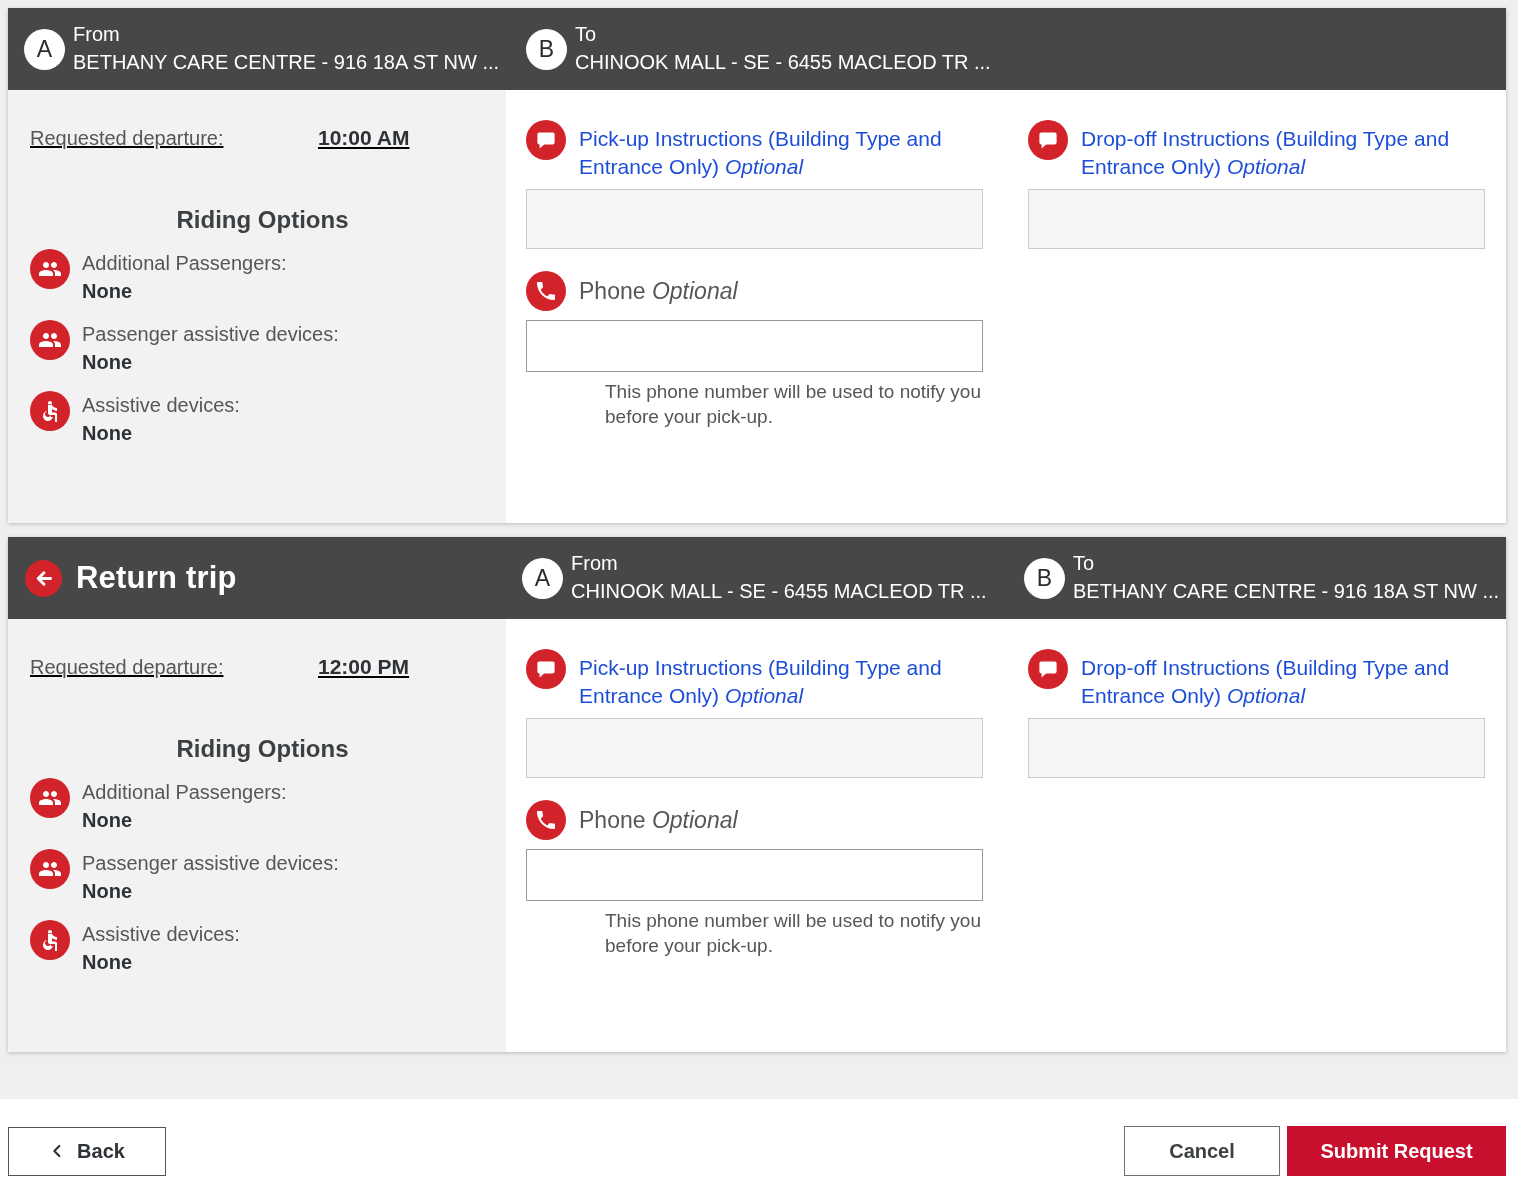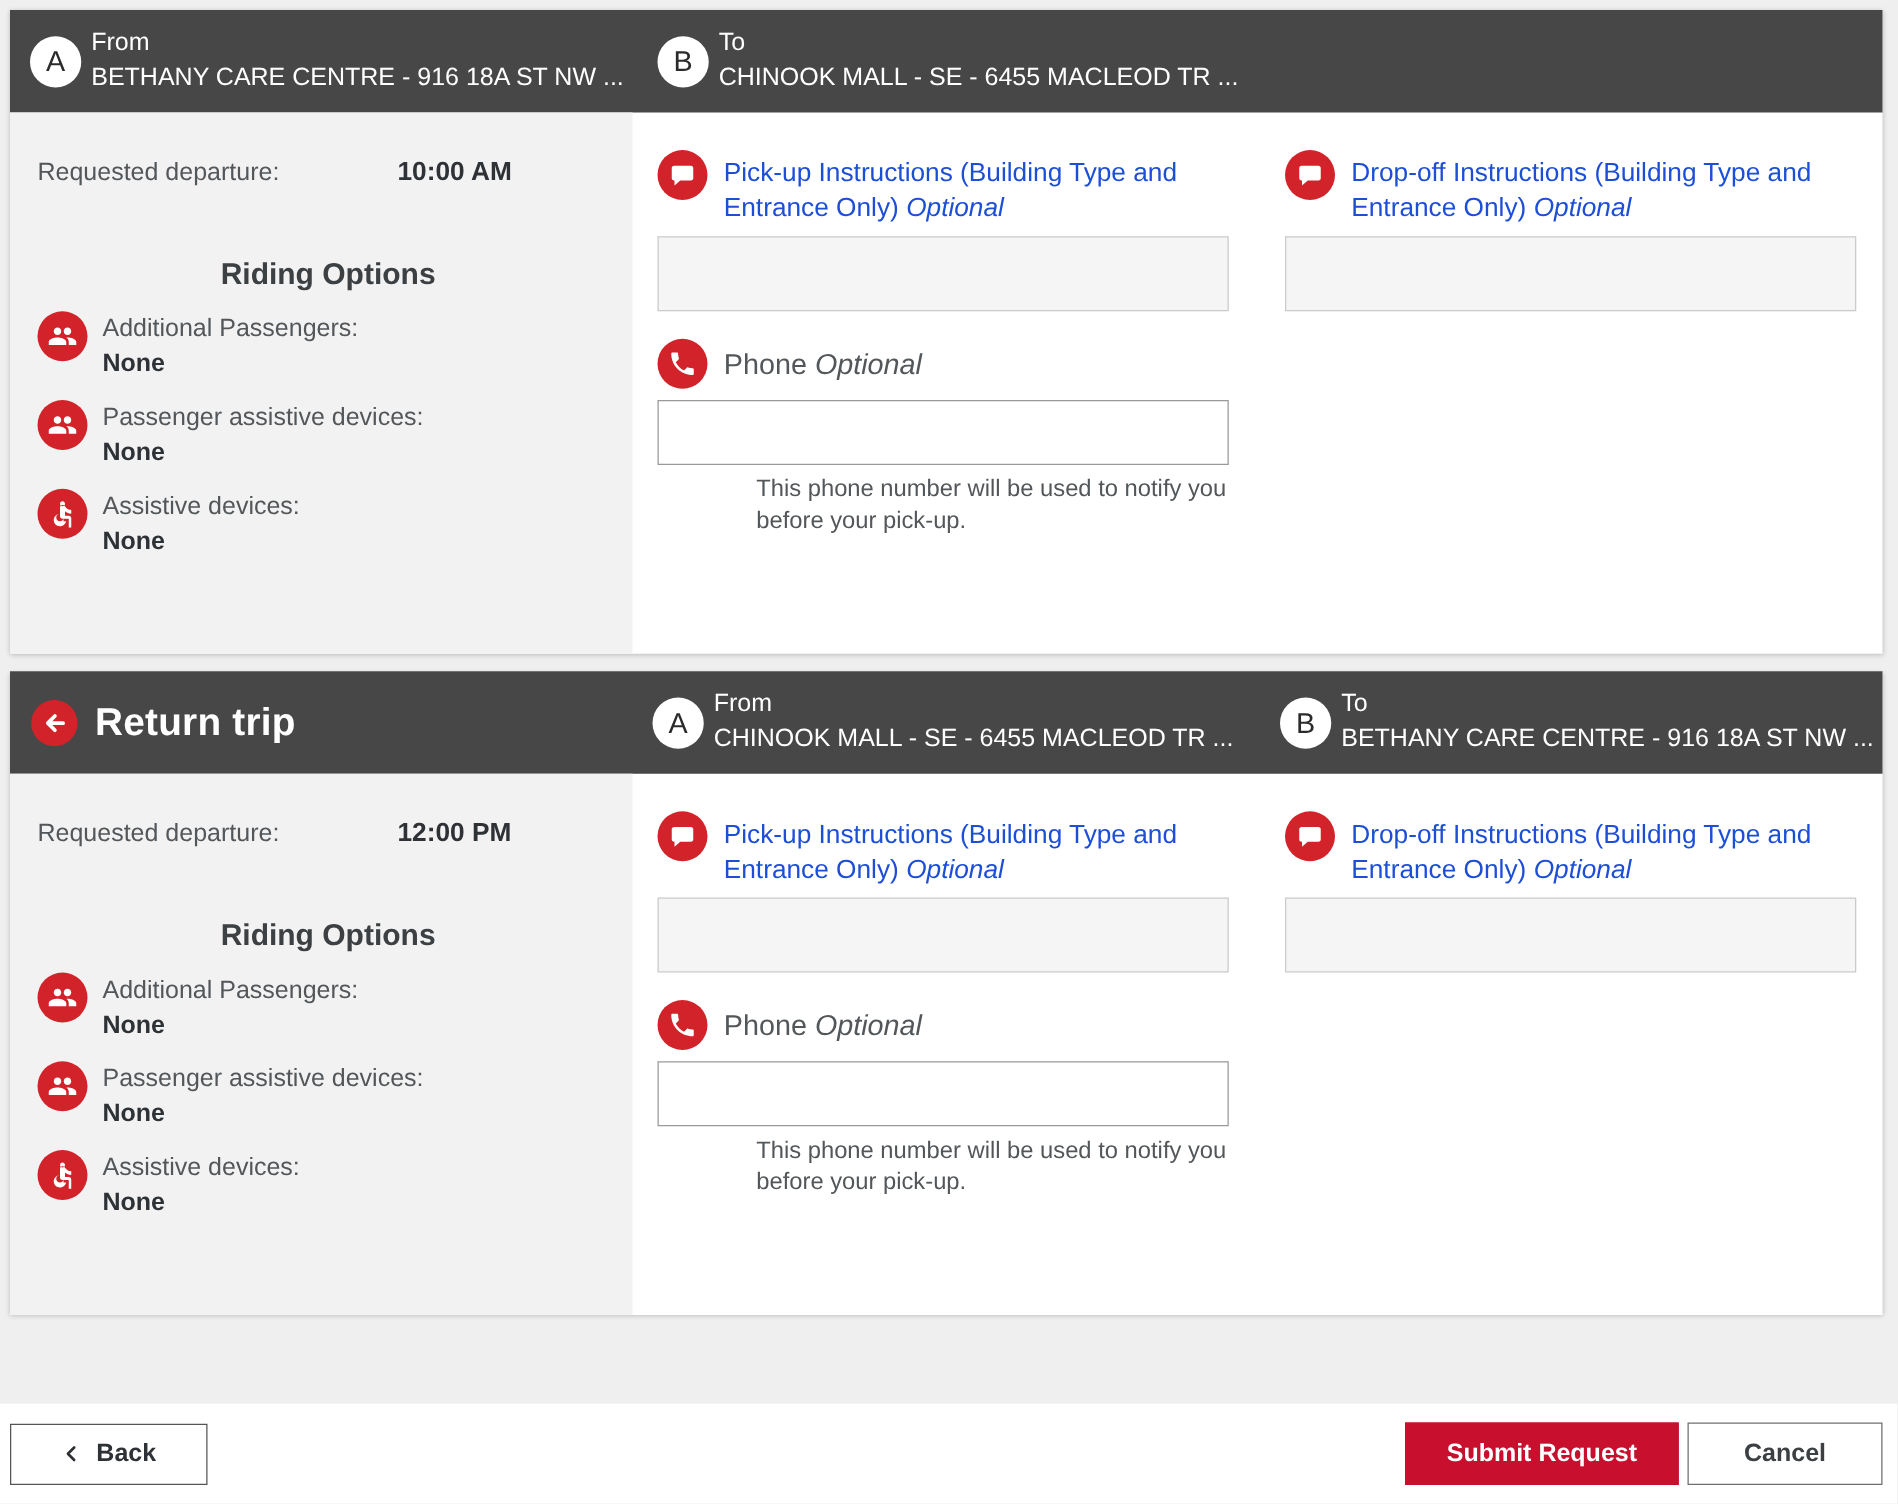--- a/index.html
+++ b/index.html
@@ -37,21 +37,21 @@
   .addr-value{font-size:20px;white-space:nowrap;}
   
   .card-body{display:flex;height:433px;}
   .left-panel{
     width:498px;box-sizing:border-box;background:#f2f2f2;
     padding:36px 11px 0 22px;flex:none;
   }
   .mid-panel,.right-panel{box-sizing:border-box;padding:30px 0 0 20px;flex:none;}
   .mid-panel{width:502px;}
   .right-panel{width:498px;}
-  .departure-row{display:flex;align-items:center;}
+  .departure-row{display:flex;align-items:center;text-decoration:underline;}
   .departure-label{font-size:20px;color:#53575a;width:288px;flex:none;}
   .departure-time{font-size:21px;font-weight:bold;color:#2e3236;}
   .riding-head{display:flex;align-items:center;margin-top:56px;flex-direction:column;}
   .riding-title{font-size:24px;font-weight:bold;color:#3c4043;margin:0;}
   .rule{flex:1;height:1px;background:#3a3a3a;margin-left:20px;}
   .riding-item{display:flex;align-items:flex-start;margin-top:15px;gap:12px;}
   .icon-circle{
     width:40px;height:40px;border-radius:50%;background:#d2232a;flex:none;
     display:flex;align-items:center;justify-content:center;
   }
@@ -75,21 +75,21 @@
     display:block;margin-top:9px;width:457px;height:52px;box-sizing:border-box;
     background:#ffffff;border:1px solid #999999;
     font-family:inherit;font-size:20px;padding:0 10px;color:#333;
   }
   .phone-row{margin-top:22px;}
   .help-text{
     margin:7px 0 0 79px;width:382px;font-size:19px;color:#53575a;line-height:25px;
   }
   
   .footer{
-    position:absolute;left:0;bottom:0;width:1518px;height:80px;background:#ffffff;
+    position:absolute;left:0;bottom:0;width:1518px;height:104px;background:#ffffff;
     display:flex;align-items:center;justify-content:space-between;
     box-sizing:border-box;padding:0 12px 0 8px;
   }
   .btn{
     display:flex;align-items:center;justify-content:center;gap:12px;
     font-family:inherit;font-size:20px;font-weight:bold;cursor:pointer;
     box-sizing:border-box;
   }
   .btn-back{
     width:158px;height:49px;background:#ffffff;border:1px solid #545454;color:#2e3236;
@@ -359,16 +359,16 @@
 <div class="footer">
   <button class="btn btn-back">
     <span style="display:flex;">
       <svg viewBox="0 0 24 24" width="17" height="17">
           <use href="#i-chevron-left"></use>
         </svg>
     </span>
     <span>Back</span>
   </button>
   <div class="footer-right">
+    <button class="btn btn-cancel">Cancel</button>
     <button class="btn btn-submit">Submit Request</button>
-    <button class="btn btn-cancel">Cancel</button>
   </div>
 </div>
 
 </body></html>

